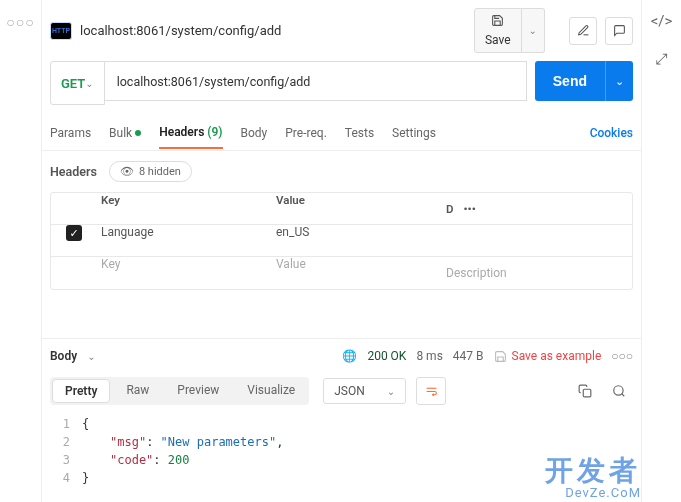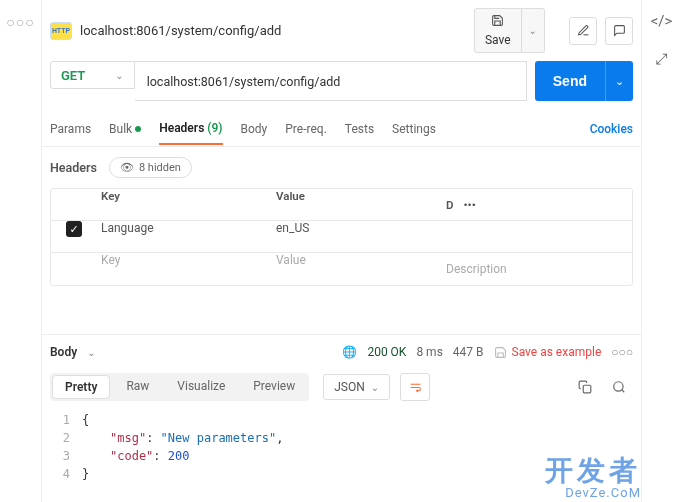--- a/index.html
+++ b/index.html
@@ -3,29 +3,29 @@
 <meta charset="utf-8">
 <style>
 * { box-sizing: border-box; margin: 0; padding: 0; }
 body { font-family: -apple-system, "Segoe UI", Roboto, sans-serif; font-size: 12px; color: #212121; background: #fff; width: 681px; height: 502px; overflow: hidden; position: relative; }
 .left-rail { position: absolute; left: 0; top: 0; width: 42px; height: 100%; border-right: 1px solid #ededed; display: flex; flex-direction: column; align-items: center; padding-top: 14px; }
 .left-rail .dots { color: #aaa; font-size: 14px; letter-spacing: 1px; }
 .right-rail { position: absolute; right: 0; top: 0; width: 40px; height: 100%; border-left: 1px solid #ededed; display: flex; flex-direction: column; align-items: center; padding-top: 12px; gap: 20px; }
 .right-rail .ic { color: #666; font-size: 15px; cursor: pointer; }
 .main { position: absolute; left: 42px; right: 40px; top: 0; bottom: 0; display: flex; flex-direction: column; }
 .topbar { display: flex; align-items: center; padding: 8px 8px 8px 8px; gap: 8px; }
-.http-ic { width: 22px; height: 18px; background: #fde047; border: 1px solid #c8dcff; border-radius: 3px; display: flex; align-items: center; justify-content: center; font-size: 7px; color: #3670d1; font-weight: 600; }
+.http-ic { width: 22px; height: 18px; background: #000000; border: 1px solid #c8dcff; border-radius: 3px; display: flex; align-items: center; justify-content: center; font-size: 7px; color: #3670d1; font-weight: 600; }
 .topbar .title { font-size: 13px; color: #333; flex: 1; }
 .btn { display: inline-flex; align-items: center; gap: 6px; border: 1px solid #dcdcdc; background: #f7f7f7; border-radius: 3px; padding: 5px 10px; font-size: 12px; color: #333; cursor: pointer; }
 .btn-group { display: flex; }
 .btn-group .btn:first-child { border-top-right-radius: 0; border-bottom-right-radius: 0; flex-direction: column; }
 .btn-group .btn:last-child { border-top-left-radius: 0; border-bottom-left-radius: 0; border-left: none; padding: 5px 7px; }
 .iconbtn { border: 1px solid #dcdcdc; background: #fff; border-radius: 3px; width: 28px; height: 28px; display: inline-flex; align-items: center; justify-content: center; color: #666; cursor: pointer; }
 .reqbar { display: flex; padding: 0 8px 10px 8px; gap: 0; }
-.method-box { display: flex; align-items: center; border: 1px solid #dcdcdc; border-radius: 3px 0 0 3px; padding: 12px 10px; height: 28px; gap: 30px; }
+.method-box { display: flex; align-items: center; border: 1px solid #dcdcdc; border-radius: 3px 0 0 3px; padding: 12px 10px; height: 44px; }
 .method { color: #1a9951; font-weight: 600; font-size: 13px; }
 .chev { color: #888; font-size: 10px; }
 .url-box { flex: 1; border: 1px solid #dcdcdc; border-left: none; height: 40px; display: flex; align-items: center; padding: 0 12px; font-size: 12.5px; color: #333; }
 .send-group { display: flex; margin-left: 8px; }
 .send-btn { background: #097bed; color: #fff; border: none; border-radius: 3px 0 0 3px; padding: 0 18px; height: 40px; font-size: 14px; font-weight: 600; cursor: pointer; }
 .send-drop { background: #097bed; color: #fff; border: none; border-left: 1px solid rgba(255,255,255,.25); border-radius: 0 3px 3px 0; width: 28px; height: 40px; cursor: pointer; display: flex; align-items: center; justify-content: center; }
 .tabs { display: flex; align-items: center; padding: 0 8px; border-bottom: 1px solid #ededed; height: 36px; gap: 18px; font-size: 12px; color: #666; }
 .tabs .tab { cursor: pointer; padding: 8px 0; }
 .tabs .tab.active { color: #212121; font-weight: 600; border-bottom: 2px solid #ff6c37; margin-bottom: -1px; }
 .tabs .dot { width: 6px; height: 6px; background: #1a9951; border-radius: 50%; display: inline-block; margin-left: 3px; vertical-align: middle; }
@@ -50,29 +50,29 @@
 .resp-top { display: flex; align-items: center; padding: 10px 8px; gap: 10px; font-size: 12px; }
 .resp-top .body-tab { color: #333; font-weight: 600; cursor: pointer; }
 .resp-top .status-ok { color: #14532d; }
 .resp-top .meta { color: #666; }
 .resp-top .save-ex { color: #ef4444; display: inline-flex; align-items: center; gap: 5px; }
 .resp-top .globe { color: #888; }
 .resp-tabs { display: flex; align-items: center; padding: 4px 8px 8px 8px; gap: 6px; font-size: 12px; }
 .resp-tabs .pill { display: flex; background: #f2f2f2; border-radius: 4px; overflow: hidden; }
 .resp-tabs .pill span { padding: 6px 14px; color: #666; cursor: pointer; }
 .resp-tabs .pill span.active { background: #fff; color: #333; font-weight: 600; border: 1px solid #ddd; border-radius: 4px; margin: 2px; padding: 4px 12px; }
-.json-sel { border: 1px solid #ddd; border-radius: 3px; padding: 5px 10px; display: inline-flex; align-items: center; gap: 6px; color: #555; cursor: pointer; margin-left: 8px; }
+.json-sel { border: 1px solid #ddd; border-radius: 3px; padding: 5px 10px; display: inline-flex; align-items: center; gap: 22px; color: #555; cursor: pointer; margin-left: 8px; }
 .wrap-btn { border: 1px solid #ddd; border-radius: 3px; width: 30px; height: 28px; display: inline-flex; align-items: center; justify-content: center; color: #ff6c37; cursor: pointer; margin-left: 4px; }
 .code { font-family: Consolas, Menlo, monospace; font-size: 12px; line-height: 18px; padding: 2px 8px 8px 8px; }
 .code .line { display: flex; }
 .code .gutter { width: 32px; text-align: right; color: #aaa; padding-right: 12px; user-select: none; }
 .code .tok-brace { color: #333; }
 .code .tok-key { color: #b22e44; }
 .code .tok-str { color: #1a6eb5; }
-.code .tok-num { color: #1d4ed8; }
+.code .tok-num { color: #15803d; }
 .code .ind { display: inline-block; width: 28px; }
 .watermark { position: absolute; right: 40px; bottom: 2px; text-align: right; pointer-events: none; }
 .watermark .cn { font-size: 28px; font-weight: 700; color: #6fa3e6; letter-spacing: 4px; line-height: 1; }
 .watermark .en { font-size: 13px; color: #6fa3e6; letter-spacing: 1px; }
 svg { display: block; }
 </style>
 </head>
 <body>
 
 <div class="left-rail">
@@ -194,22 +194,22 @@
         </svg>
       <span>Save as example</span>
     </span>
     <span style="color:#888;cursor:pointer">○○○</span>
   </div>
 
   <div class="resp-tabs">
     <div class="pill">
       <span class="active">Pretty</span>
       <span>Raw</span>
+      <span>Preview</span>
       <span>Visualize</span>
-      <span>Preview</span>
     </div>
     <div class="json-sel">
       <span>JSON</span>
       <span class="chev">⌄</span>
     </div>
     <div class="wrap-btn">
       <svg width="15" height="13" viewBox="0 0 24 24" fill="none" stroke="#ff6c37" stroke-width="2">
           <line x1="3" y1="6" x2="21" y2="6"></line>
           <path d="M3 12h15a3 3 0 0 1 0 6h-4"></path>
           <polyline points="16 16 14 18 16 20"></polyline>

